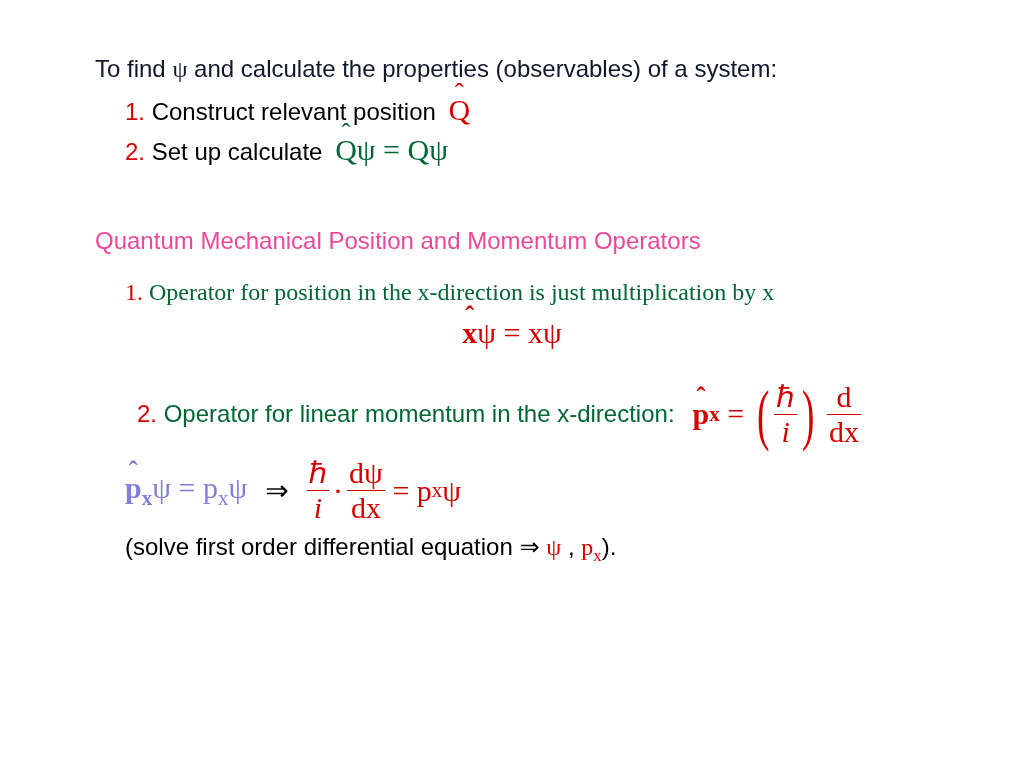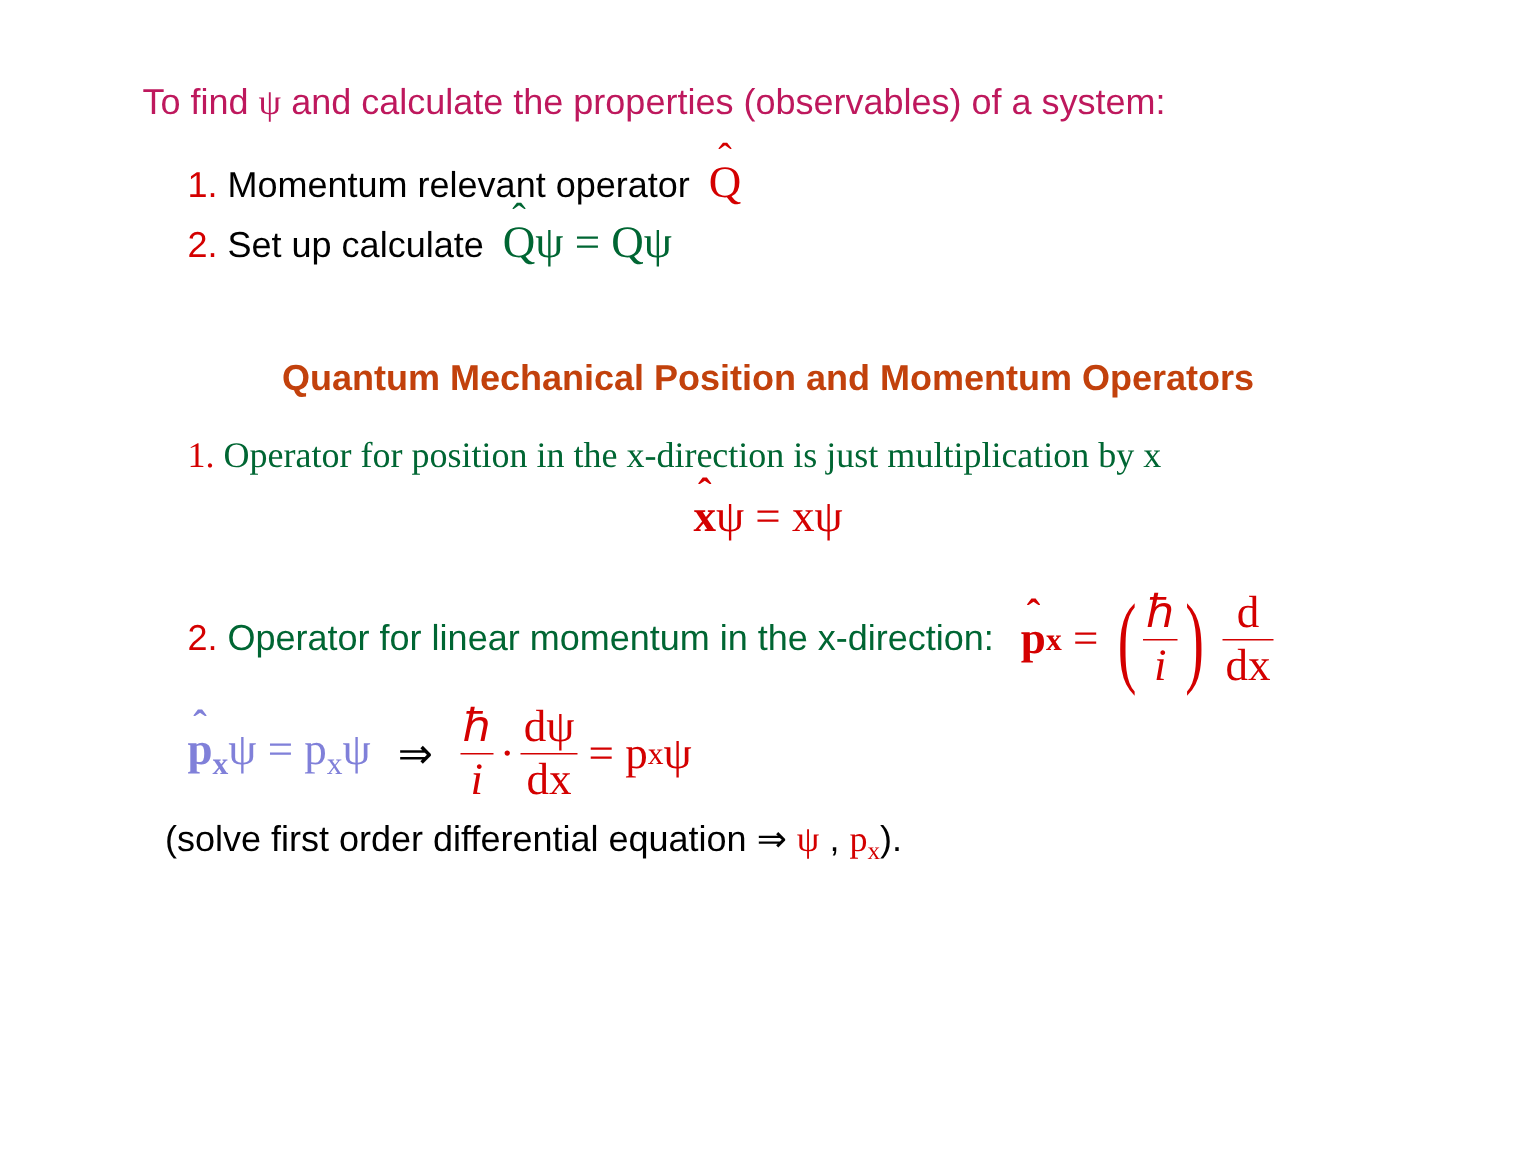--- a/index.html
+++ b/index.html
@@ -9,61 +9,60 @@
   height: 768px;
   font-family: Arial, Helvetica, sans-serif;
   font-size: 24px;
   background: #fff;
   overflow: hidden;
 }
 .slide {
   padding: 55px 95px 0 95px;
 }
 .title-line {
-  color: #be185d;
-  margin-bottom: 22px;
+  color: #0f172a;
+  margin-bottom: 10px;
 }
 .psi { font-family: 'Times New Roman', serif; }
 .step {
   margin-left: 30px;
   margin-bottom: 6px;
   color: #000;
 }
 .step .num { color: #d40000; }
 .step .inline-eq {
   color: #d40000;
   font-family: 'Times New Roman', serif;
   font-size: 30px;
   margin-left: 6px;
 }
 .step .inline-eq.green { color: #006633; }
 .section-header {
-  color: #c2410c;
-  font-weight: bold;
+  color: #ec4899;
+  font-weight: normal;
   margin-top: 60px;
   margin-bottom: 24px;
-  text-align: center;
 }
 .green-line {
   color: #006633;
   margin-left: 30px;
   font-family: Liberation Serif, serif;
 }
 .green-line .num { color: #d40000; }
 .center-eq {
   text-align: center;
   color: #d40000;
   font-family: 'Times New Roman', serif;
   font-size: 30px;
   margin: 10px 0 30px 0;
 }
 .mom-row {
   display: flex;
   align-items: center;
-  margin-left: 30px;
+  margin-left: 42px;
   margin-top: 14px;
 }
 .mom-text {
   color: #006633;
 }
 .mom-text .num { color: #d40000; }
 .big-frac-eq {
   color: #d40000;
   font-family: 'Times New Roman', serif;
   font-size: 30px;
@@ -105,41 +104,41 @@
   align-items: center;
   margin-left: 30px;
   margin-top: 10px;
   font-family: 'Times New Roman', serif;
   font-size: 30px;
 }
 .eigen-lhs { color: #8080d9; }
 .arrow { color: #000; margin: 0 18px; font-size: 28px;}
 .eigen-rhs { color: #d40000; display:inline-flex; align-items:center;}
 .note-line {
-  margin-left: 15px;
+  margin-left: 30px;
   margin-top: 10px;
   color: #000;
 }
 .note-line .red { color: #d40000; font-family:'Times New Roman',serif;}
 .sub { font-size: 0.7em; vertical-align: sub; }
 </style>
 </head>
 <body>
 
 <div class="slide">
 
   <div class="title-line">
     <span>To find</span>
     <span class="psi">ψ</span>
     <span>and calculate the properties (observables) of a system:</span>
   </div>
 
   <div class="step">
     <span class="num">1.</span>
-    <span>Momentum relevant operator</span>
+    <span>Construct relevant position</span>
     <span class="inline-eq">
       <span class="hat-char"><span class="hat">ˆ</span><span>Q</span></span>
     </span>
   </div>
 
   <div class="step">
     <span class="num">2.</span>
     <span>Set up calculate</span>
     <span class="inline-eq green">
       <span class="hat-char"><span class="hat">ˆ</span>Q</span>ψ = Qψ

